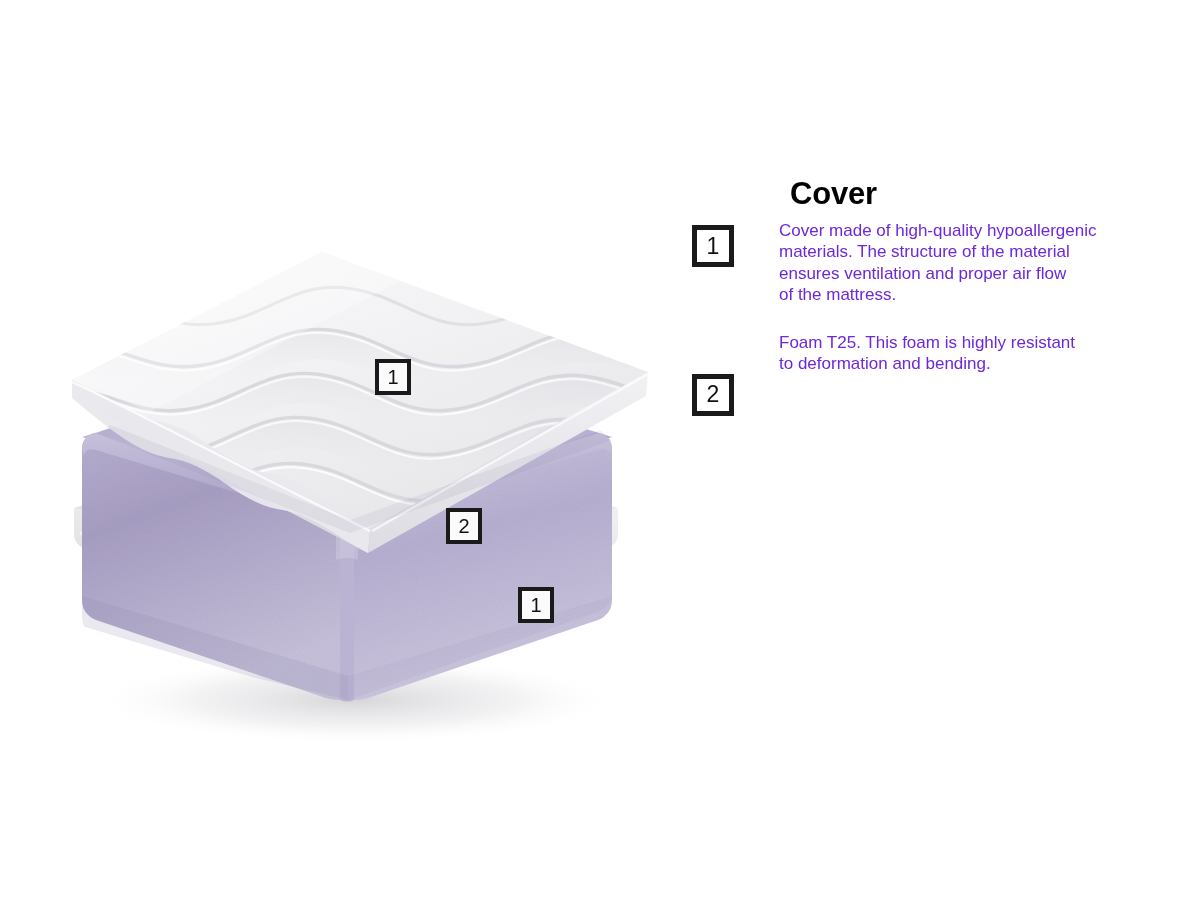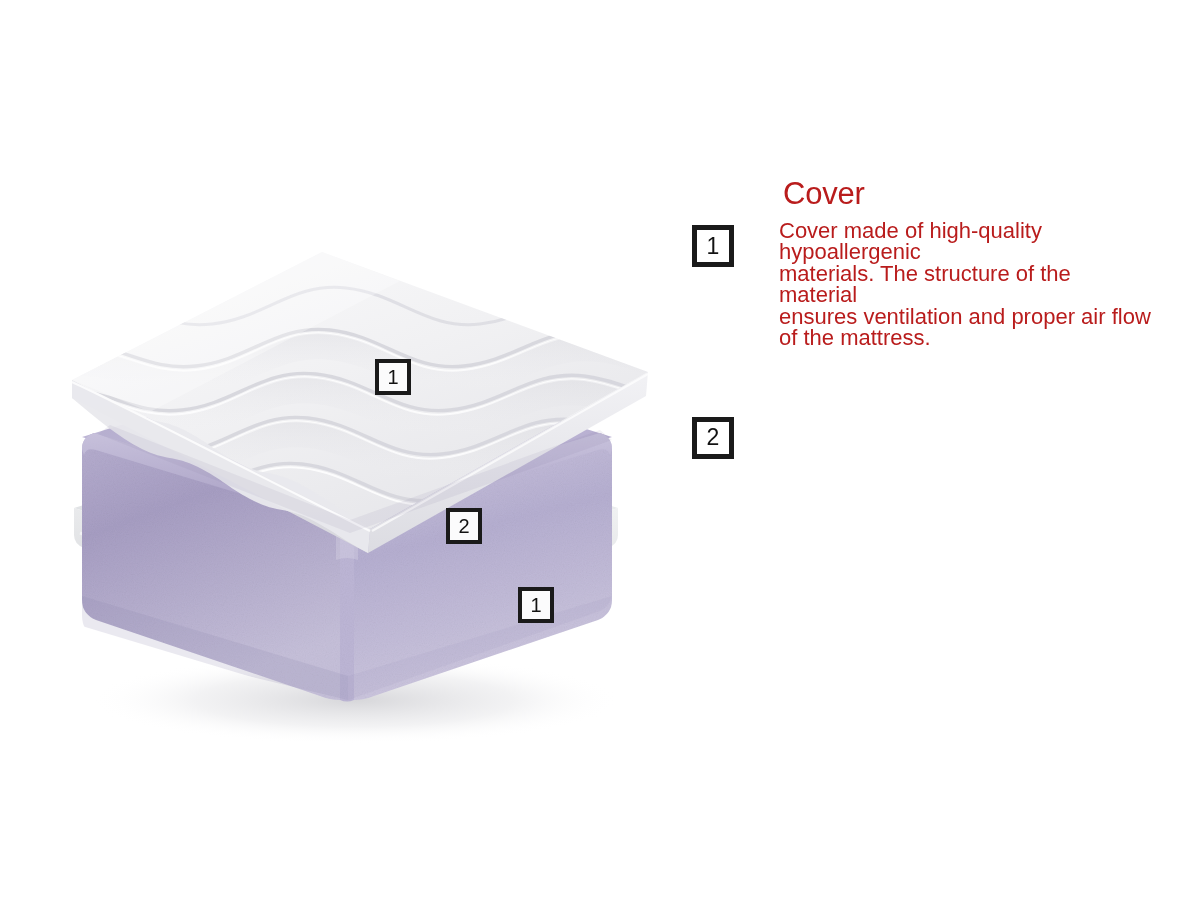--- a/index.html
+++ b/index.html
@@ -80,30 +80,30 @@
     margin-top: 47px;
   }
   #entry-foam .legend-badge { margin-top: 42px; }
 
   .legend-text {
     margin-left: 45px;
     width: 372px;
   }
   .legend-title {
     font-size: 31px;
-    font-weight: normal;
+    font-weight: bold;
     line-height: 1.05;
     letter-spacing: -0.2px;
-    color: #b91c1c;
-    margin: 0 0 9px 4px;
+    color: #000000;
+    margin: 0 0 9px 11px;
   }
   .legend-body {
-    font-size: 22px;
+    font-size: 17px;
     line-height: 21.5px;
-    color: #b91c1c;
+    color: #6d28d9;
     margin: 0;
     white-space: pre-line;
   }
 </style>
 </head>
 <body>
 
 <div id="illustration">
   <svg viewBox="0 0 700 899" xmlns="http://www.w3.org/2000/svg">
     <defs>
@@ -339,16 +339,18 @@
 ensures ventilation and proper air flow
 of the mattress.</p>
     </div>
   </div>
 
   <div class="legend-entry" id="entry-foam">
     <div class="legend-badge">
       <span>2</span>
     </div>
     <div class="legend-text">
+      <p class="legend-body">Foam T25. This foam is highly resistant
+to deformation and bending.</p>
     </div>
   </div>
 
 </div>
 
 </body></html>

